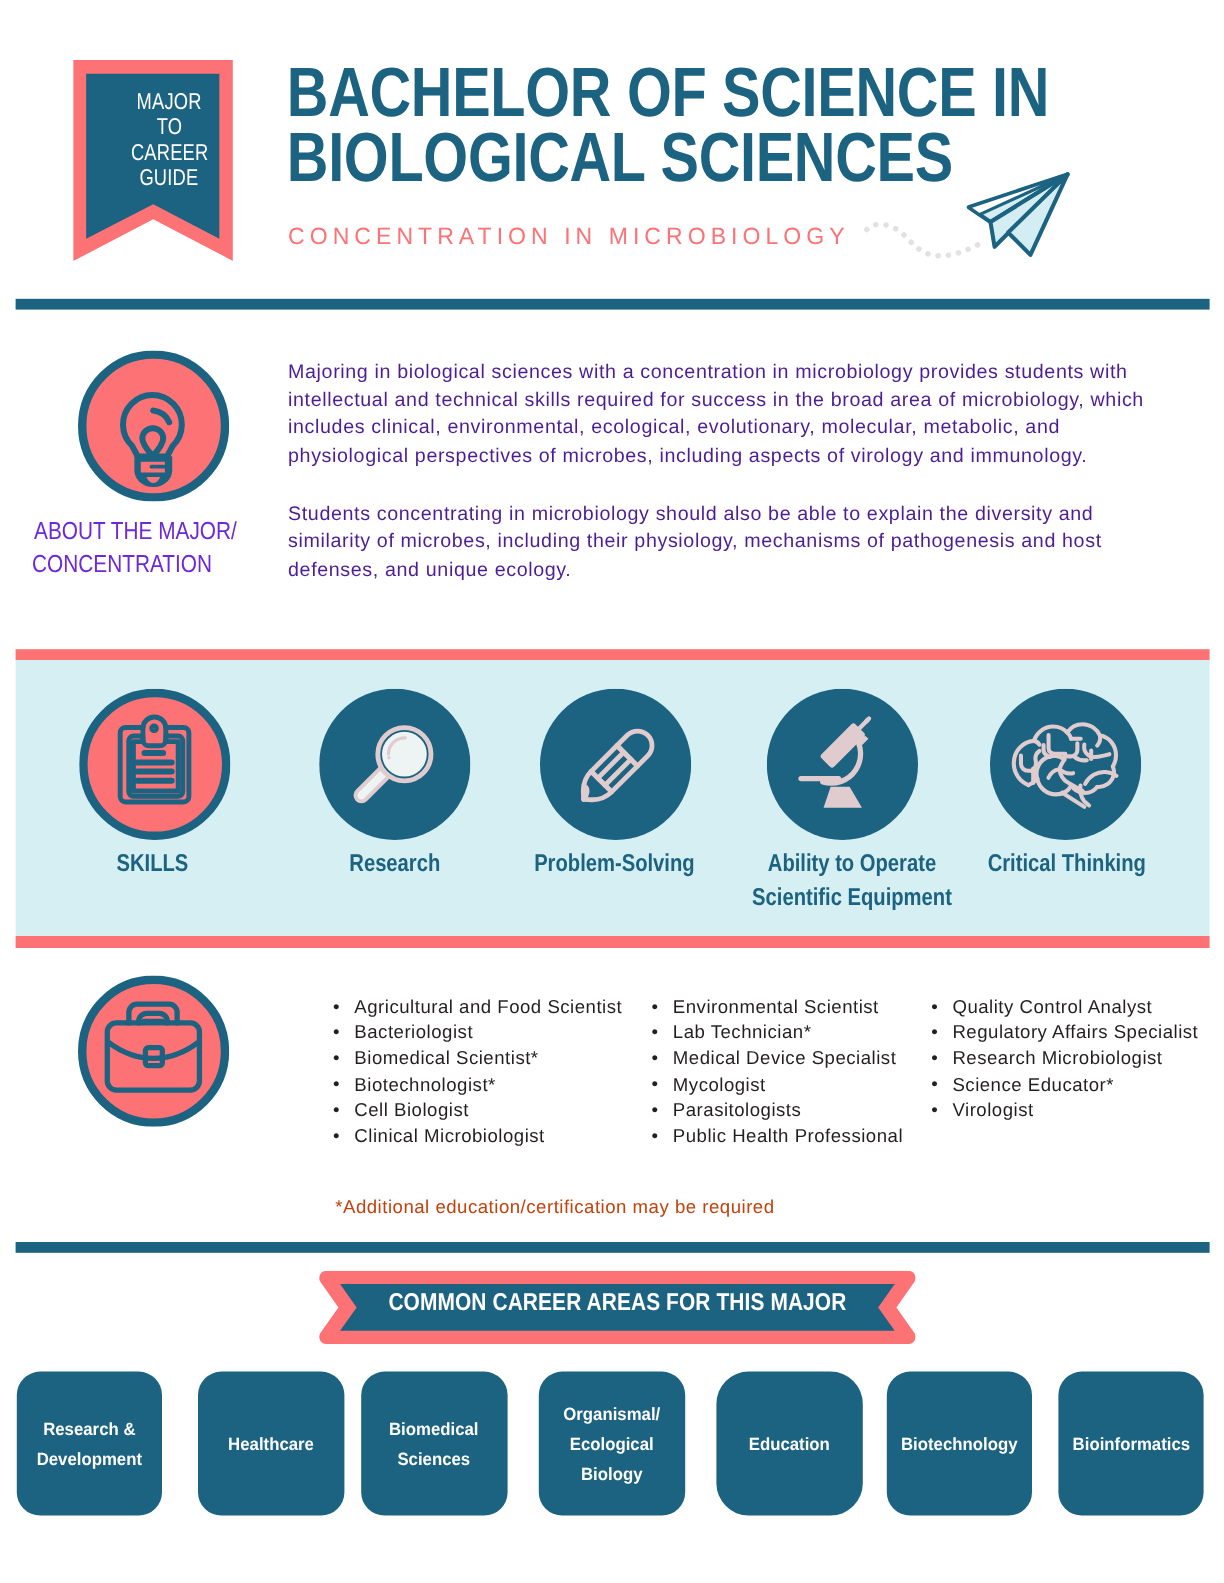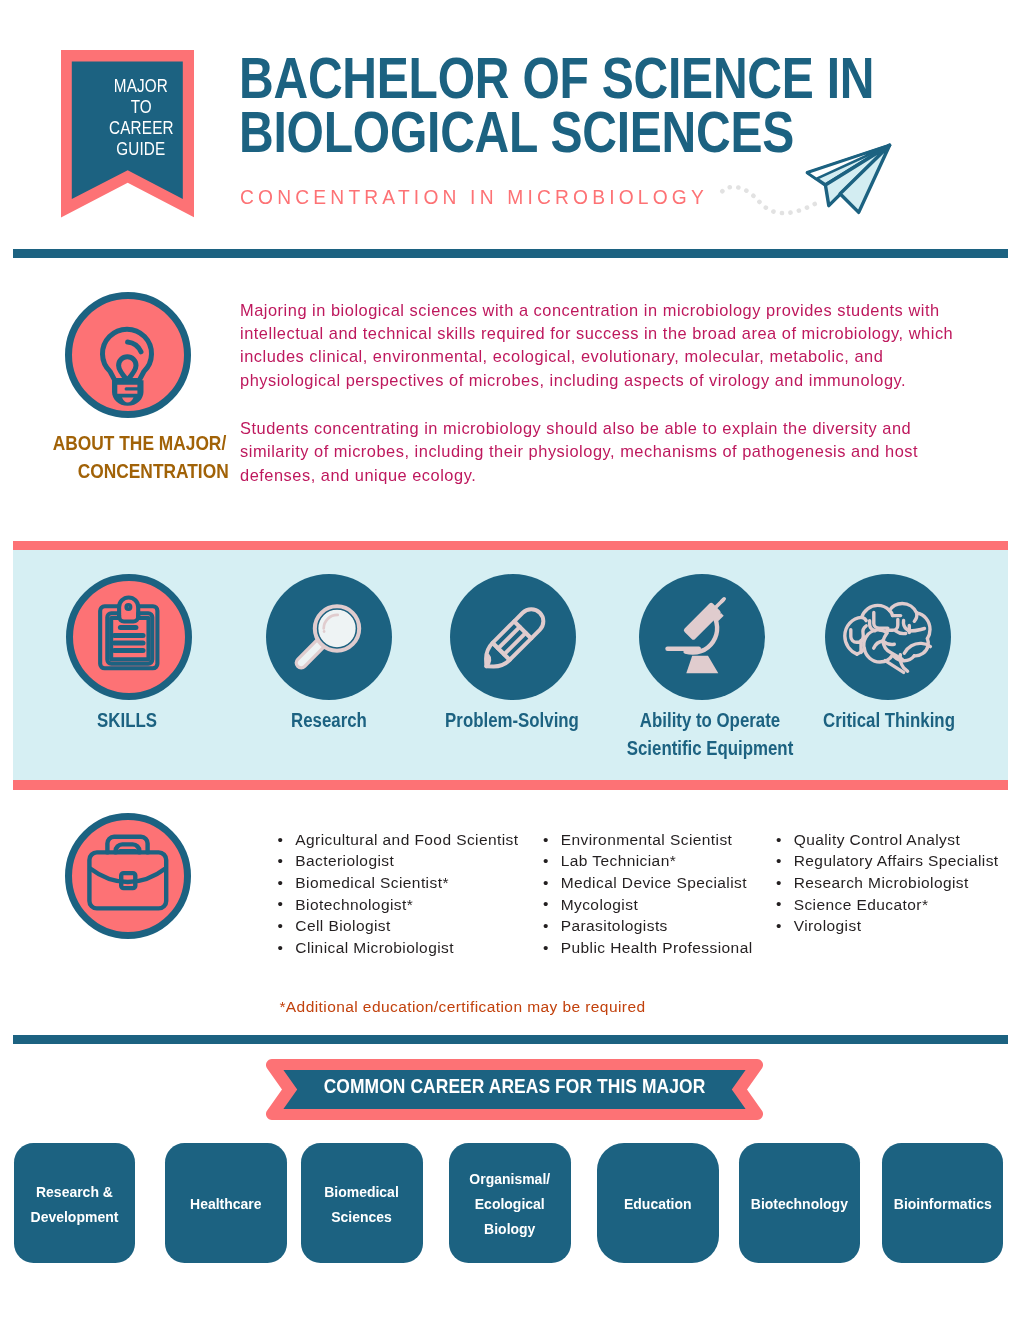--- a/index.html
+++ b/index.html
@@ -23,25 +23,25 @@
      font-weight:normal;transform:scaleX(0.98);transform-origin:0 0;white-space:nowrap;}
   #plane{left:795px;top:135px;}
   #planeTrail{left:700px;top:175px;}
 
   
   .rule{left:13px;width:995px;}
 
   
   .circ{border-radius:50%;}
   #aboutIcon{left:64.6px;top:291.8px;width:126px;height:126px;}
-  .sectlabel{color:#a16207;font-weight:bold;font-size:20.5px;line-height:28px;text-align:right;}
+  .sectlabel{color:#6d28d9;font-weight:normal;font-size:20.5px;line-height:28px;text-align:left;}
   .sectlabel > div{display:block;}
   .sectlabel > div > span{display:inline-block;transform:scaleX(0.846);}
   #aboutLabel{left:13px;top:428.5px;width:229px;}
-  #aboutText{left:240px;top:298.8px;width:725px;color:#be185d;font-size:16.4px;
+  #aboutText{left:240px;top:298.8px;width:725px;color:#4c1d95;font-size:16.4px;
      letter-spacing:0.52px;line-height:23.27px;}
   #aboutText p{margin:0 0 25.3px 0;}
 
   
   #skillsBand{left:13px;top:541px;width:995px;height:249px;}
   #skillsBand .topbar{position:absolute;left:0;top:0;width:995px;height:9px;background:#FD7275;}
   #skillsBand .botbar{position:absolute;left:0;bottom:0;width:995px;height:10px;background:#FD7275;}
   #skillsBand .fill{position:absolute;left:0;top:9px;width:995px;height:230px;background:#D6EFF3;}
   .skillcirc{position:absolute;top:574px;width:126px;height:126px;border-radius:50%;}
   .skilllabel{position:absolute;top:707px;color:#1C6281;font-weight:bold;font-size:20.3px;

